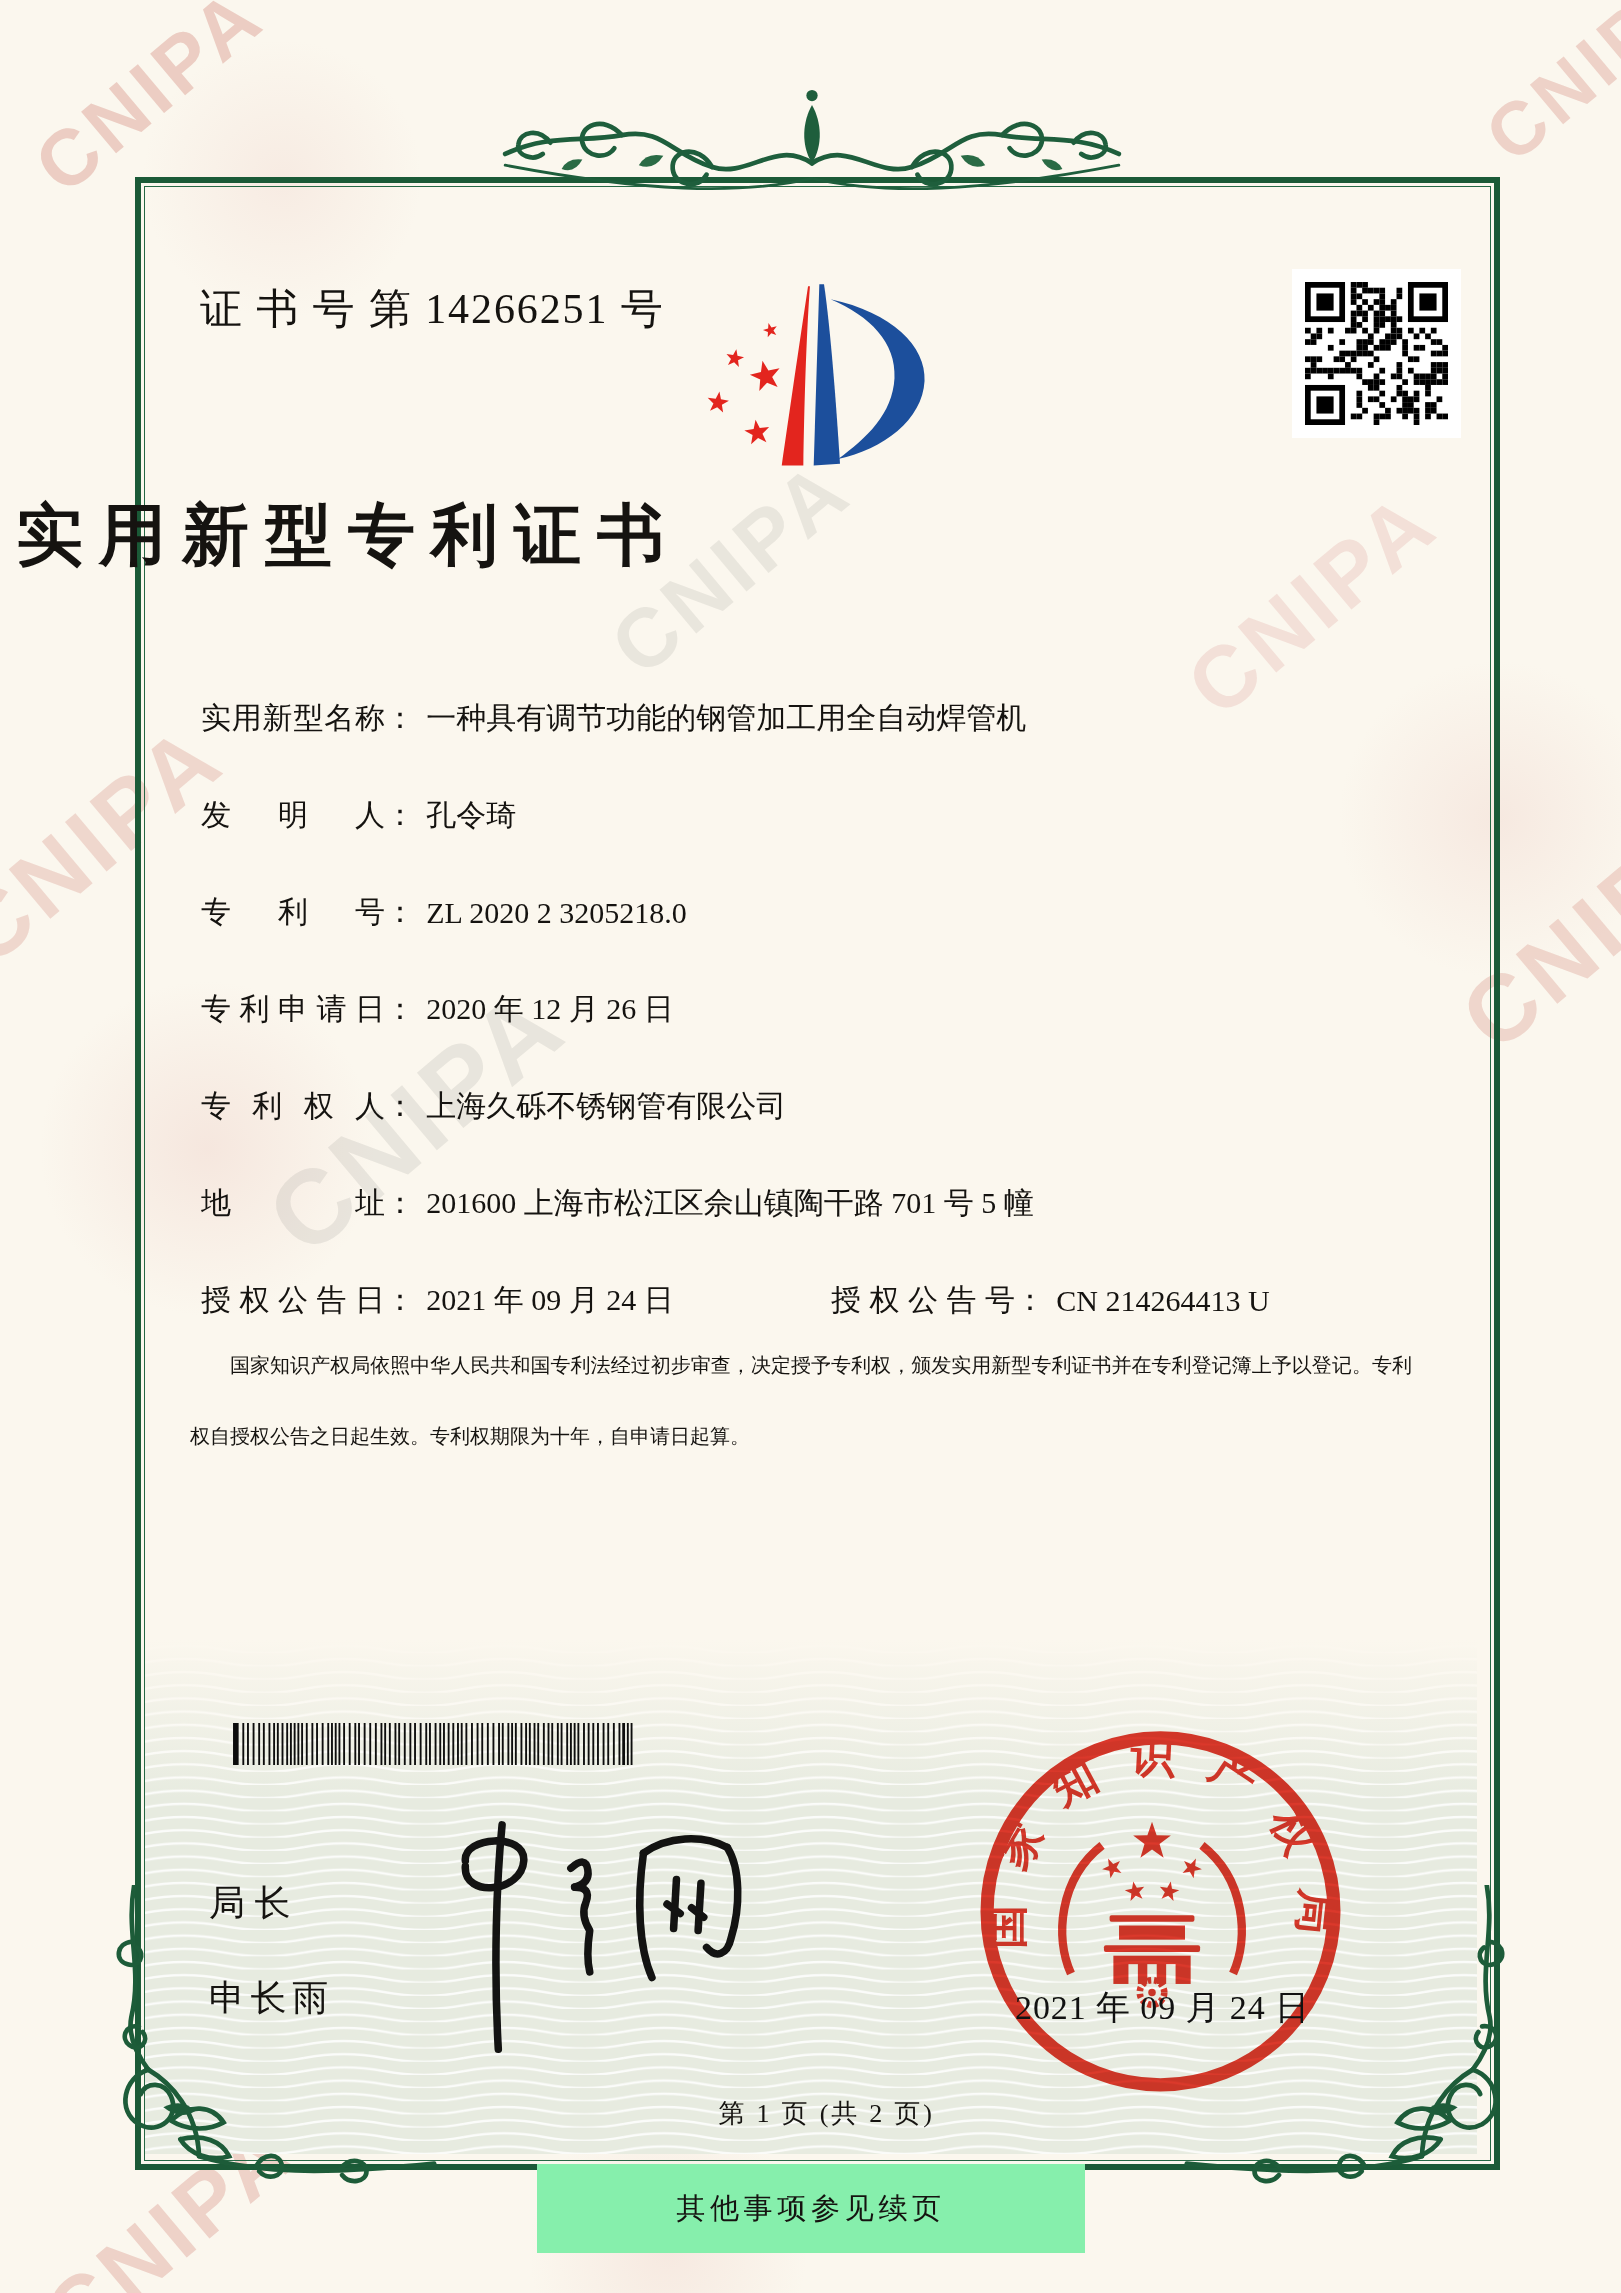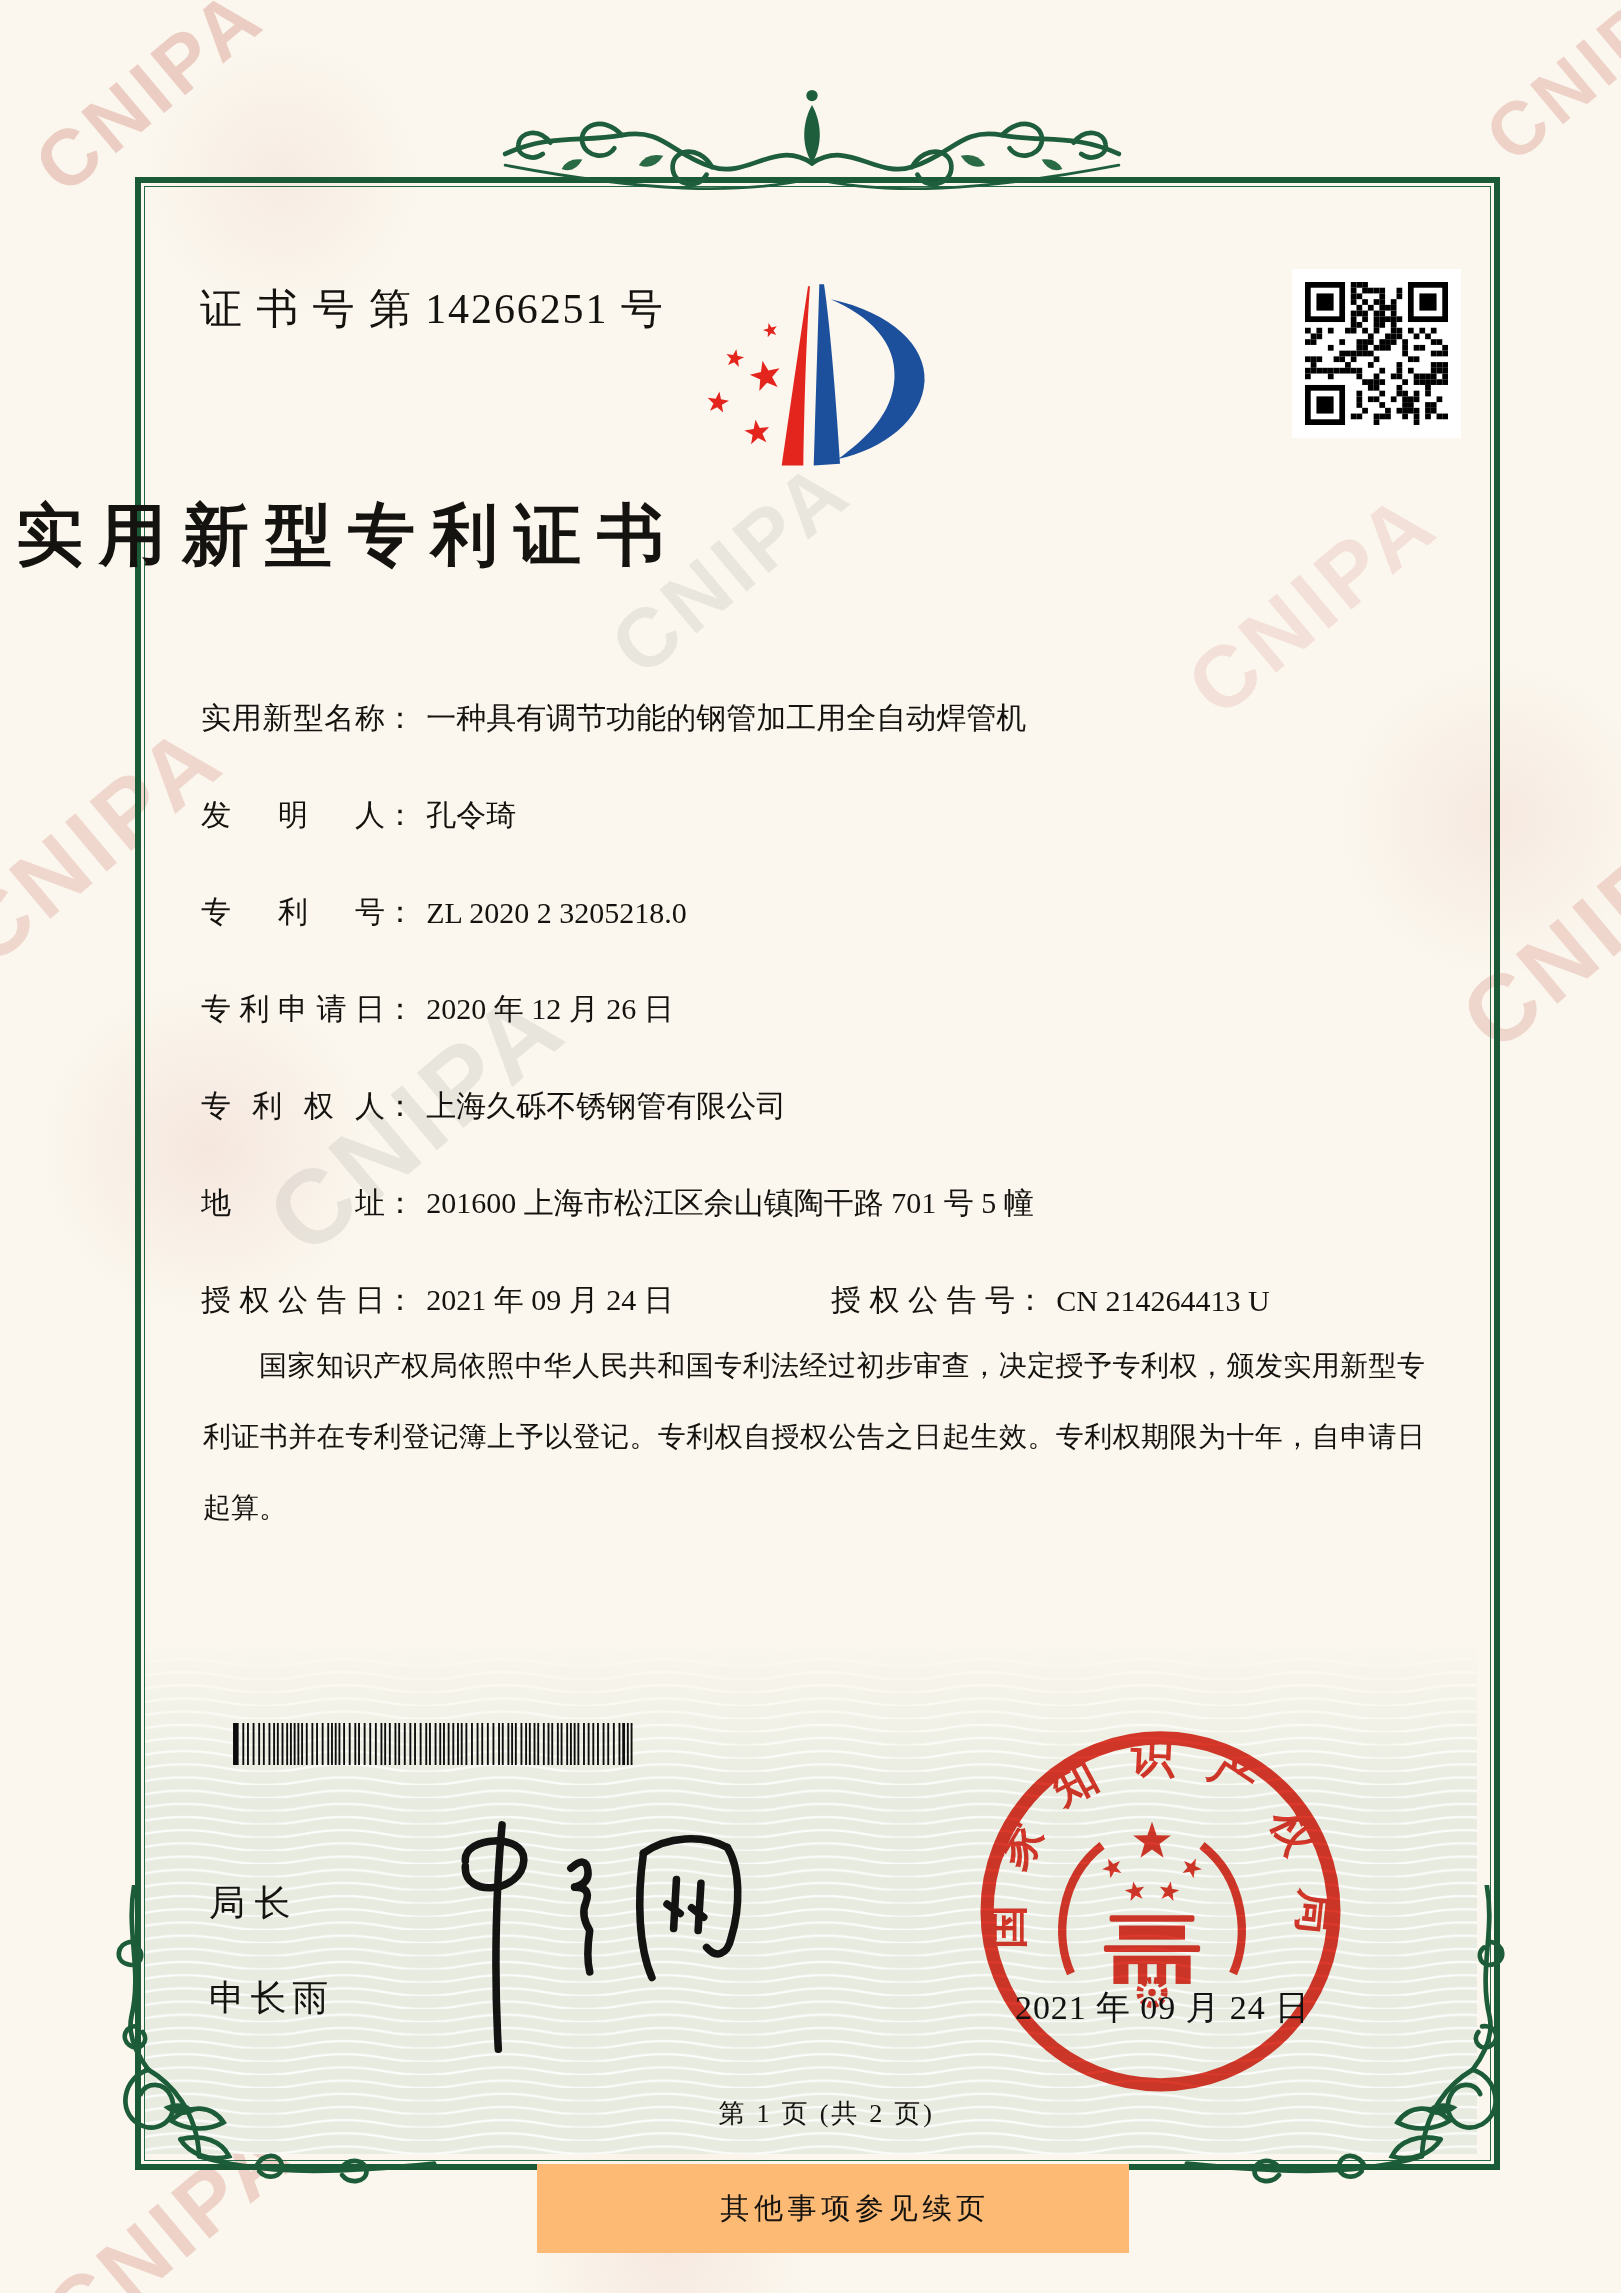--- a/index.html
+++ b/index.html
@@ -35,34 +35,34 @@
   .cert-no{left:200px;top:281px;font-size:42px;letter-spacing:1.9px;z-index:4;}
   .logo{left:699px;top:273px;z-index:4;}
   .qr{left:1292px;top:269px;width:143px;height:143px;background:#fff;padding:13px;z-index:4;}
   .page-title{left:0;right:0;top:490px;text-align:left;font-size:67px;font-weight:bold;
               letter-spacing:16px;padding-left:16px;z-index:4;}
   .fields{left:201px;top:670px;width:1224px;font-size:30px;z-index:4;}
   .frow{position:relative;height:97px;display:flex;align-items:center;}
   .flbl{display:inline-block;width:184px;text-align:justify;text-align-last:justify;}
   .fcolon{margin-right:11.3px;}
   .pair2{position:absolute;left:630px;display:flex;align-items:center;}
-  .paras{left:203px;top:1330px;width:1222px;font-size:28px;line-height:71px;
+  .paras{left:190px;top:1330px;width:1222px;font-size:20px;line-height:71px;
          text-align:justify;z-index:4;}
   .paras p{margin:0;text-indent:2em;}
   .barcode{left:231px;top:1723px;z-index:4;}
   .officer-title{left:209px;top:1879px;font-family:"Liberation Sans","DejaVu Sans",sans-serif;
                  font-size:36px;letter-spacing:9.4px;z-index:4;}
   .officer-name{left:209px;top:1974px;font-family:"Liberation Sans","DejaVu Sans",sans-serif;
                 font-size:36px;letter-spacing:5.6px;z-index:4;}
   .signature{left:405px;top:1806px;z-index:5;mix-blend-mode:multiply;}
   .seal{left:972px;top:1721px;z-index:5;mix-blend-mode:multiply;}
   .seal-date{left:1015px;top:1985px;font-size:34px;letter-spacing:0.9px;z-index:6;color:#111;}
   .page-info{left:0;right:0;top:2096px;text-align:center;font-size:26px;letter-spacing:2.8px;z-index:4;padding-left:32px;}
-  .note{left:537px;top:2164px;width:548px;height:89px;background:#fdba74;z-index:4;
-        display:flex;align-items:center;justify-content:center;padding-left:44px;}
+  .note{left:537px;top:2164px;width:548px;height:89px;background:#86efac;z-index:4;
+        display:flex;align-items:center;justify-content:center;}
   .note-text{font-size:29px;letter-spacing:4.7px;}
   .orn-br{transform:scaleX(-1);}
 </style>
 </head>
 <body>
 
 <div>
 
   <div class="blob blob1"></div>
   <div class="blob blob2"></div>

